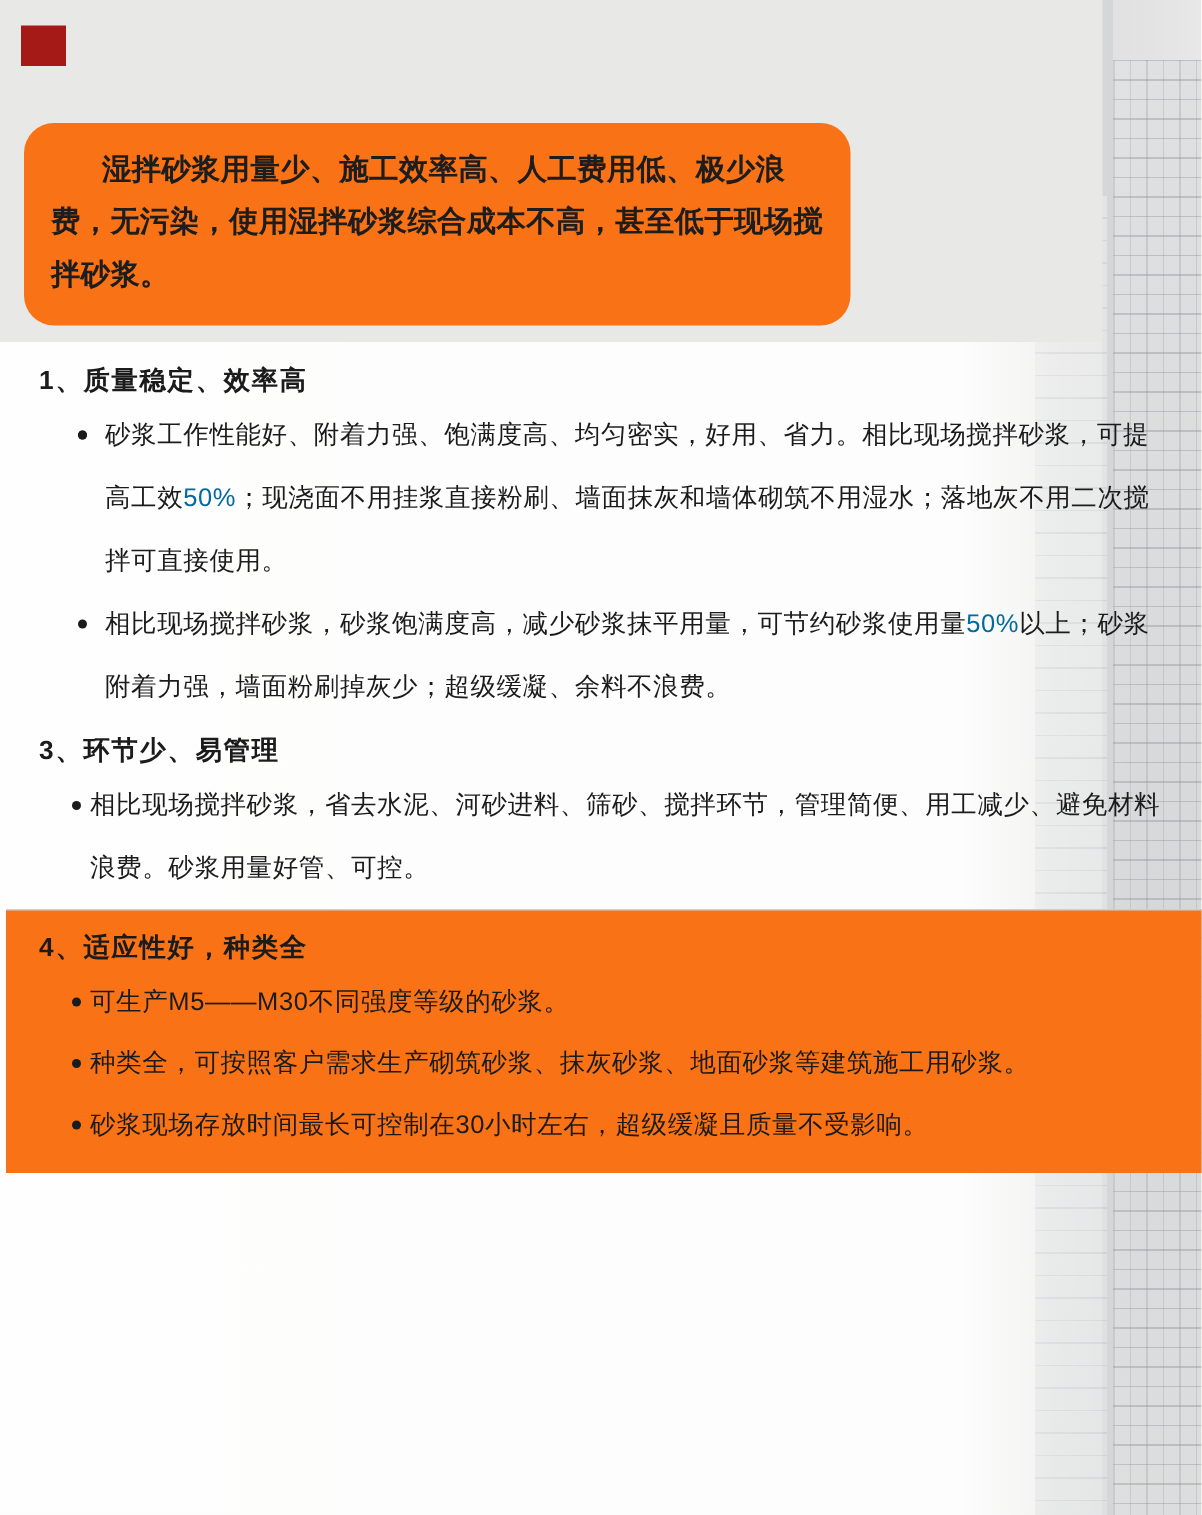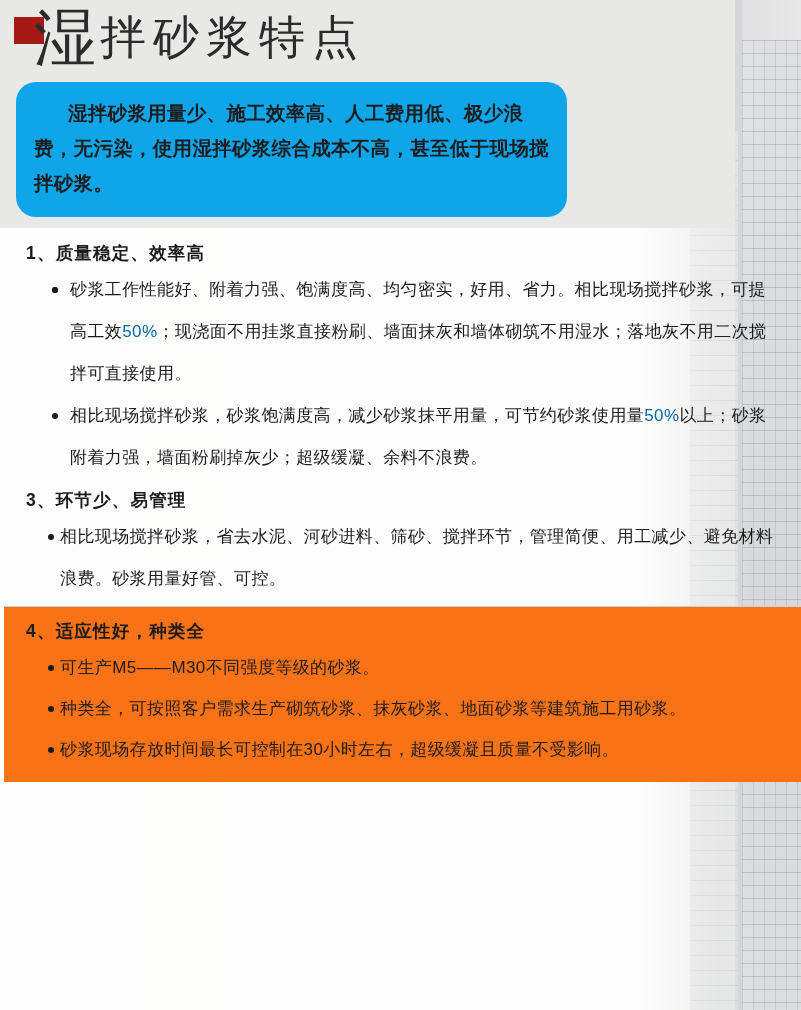--- a/index.html
+++ b/index.html
@@ -85,21 +85,21 @@
     line-height: 62px;
     vertical-align: -6px;
     letter-spacing: 4px;
   }
 
   .intro-bubble {
     position: absolute;
     left: 16px; top: 82px;
     width: 551px;
     padding: 14px 18px 16px 18px;
-    background: #0ea5e9;
+    background: #f97316;
     border-radius: 20px;
     color: #1d1d1d;
     font-size: 19.5px;
     line-height: 35px;
     letter-spacing: 0.3px;
     font-weight: bold;
     font-family: "Liberation Sans", sans-serif;
   }
   .intro-bubble .indent { display: inline-block; width: 34px; }
 
@@ -153,23 +153,20 @@
 <div class="bg-photo">
   <div class="bg-tower2"></div>
   <div class="bg-tower"></div>
   <div class="bg-wash"></div>
 </div>
 
 <div class="page">
 
   <div class="header-band"></div>
   <div class="red-square"></div>
-  <div class="title">
-    <span class="big">湿</span><span>拌砂浆特点</span>
-  </div>
 
   <div class="intro-bubble">
     <span class="indent"></span><span>湿拌砂浆用量少、施工效率高、人工费用低、极少浪费，无污染，使用湿拌砂浆综合成本不高，甚至低于现场搅拌砂浆。</span>
   </div>
 
   <div class="sections" id="sections-root">
       <div class="section">
         <div class="sec-title">1、质量稳定、效率高</div>
         <ul class="bullets">
           <li class=""><span class="dot"></span></li>

